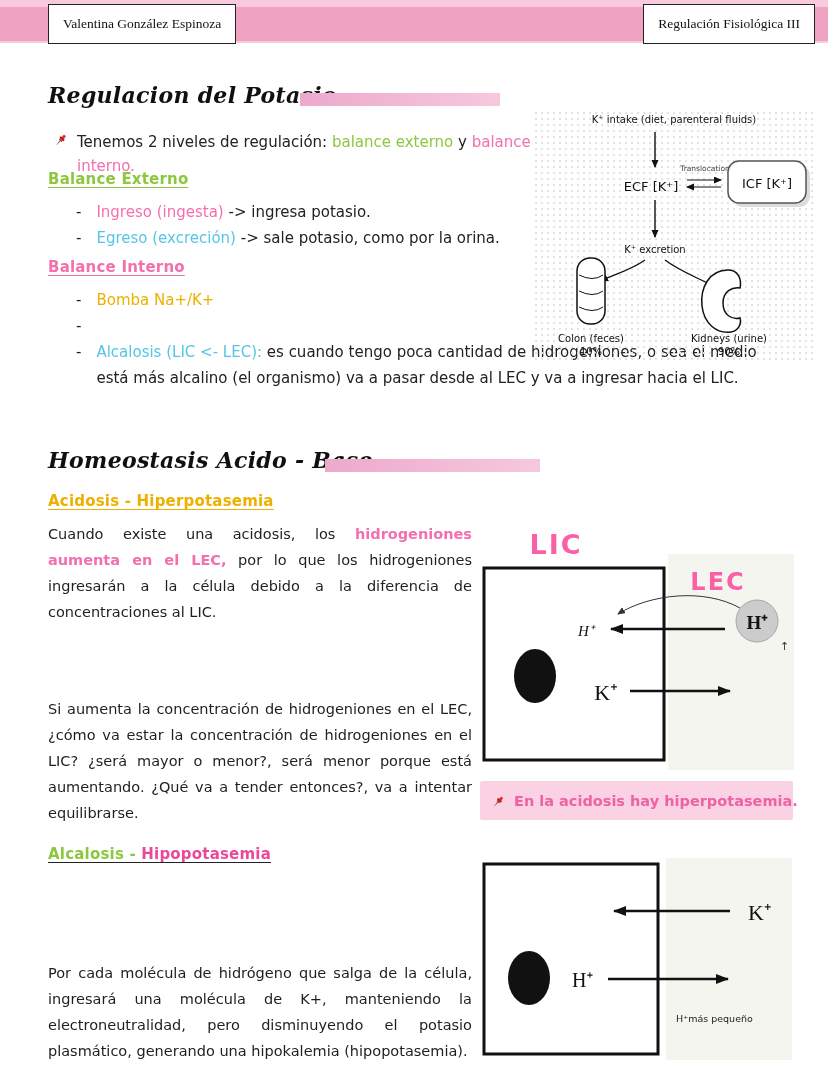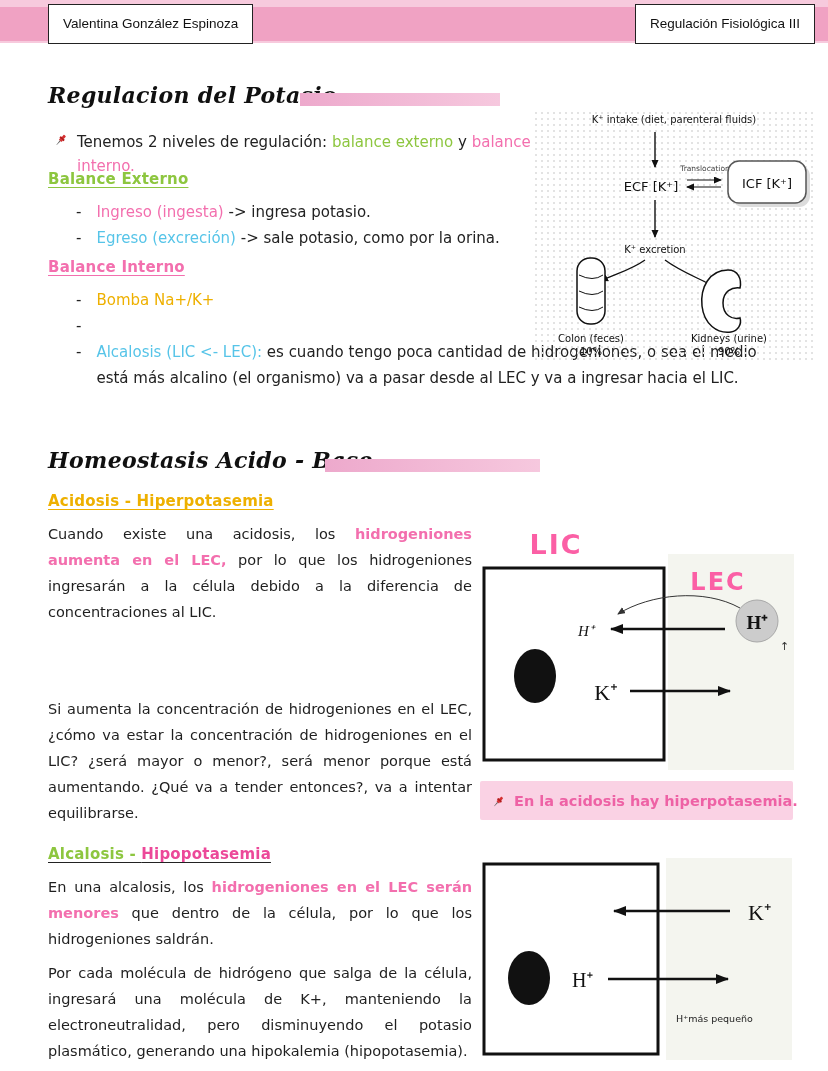--- a/index.html
+++ b/index.html
@@ -12,21 +12,21 @@
 
   
   .topband { position:absolute; top:0; left:0; width:828px; height:43px; background:#f7cadd; }
   .topbar {
     position:absolute; top:7px; left:0; width:828px; height:34px; background:#f0a2c3;
     display:flex; align-items:center; justify-content:space-between;
     padding:0 13px 0 48px;
   }
   .badge {
     background:#ffffff; border:1px solid #222; padding:10px 14px;
-    font-family:Liberation Sans, sans-serif; font-size:13.5px; color:#111; line-height:1.3;
+    font-family:Liberation Serif, serif; font-size:13.5px; color:#111; line-height:1.3;
   }
 
   
   .script-title {
     position:absolute; font-family:"DejaVu Serif", serif; font-style:italic; font-weight:700;
     font-size:22px; color:#101010; letter-spacing:.3px; white-space:nowrap;
   }
   .title-bar { position:absolute; height:13px; background:linear-gradient(90deg,#eda9cc,#f6c8de); }
 
   
@@ -210,21 +210,20 @@
         <rect x="8" y="7" width="8" height="3.4" rx="1.6" fill="#b71c1c"></rect>
         <rect x="9.4" y="10.2" width="5.2" height="2.6" rx="1.2" fill="#d63031"></rect>
         <path d="M11.3 12.8 h1.4 l-0.5 7.5 h-0.4 Z" fill="#555"></path>
       </g>
     </svg>
     <span class="note-text">En la acidosis hay hiperpotasemia.</span>
   </div>
 
   <div class="col-head" style="top:845px; left:48px;"><span class="c-green">Alcalosis - </span><span class="c-lime">Hipopotasemia</span></div>
 
-  <div class="para" style="top:874px; left:48px;"><span>En una alcalosis, los </span><span class="c-pink b">hidrogeniones en el LEC serán menores</span><span> que dentro de la célula, por lo que los hidrogeniones saldrán.</span></div>
 
   <div class="para" style="top:960px; left:48px;">Por cada molécula de hidrógeno que salga de la célula, ingresará una molécula de K+, manteniendo la electroneutralidad, pero disminuyendo el potasio plasmático, generando una hipokalemia (hipopotasemia).</div>
 
   <div class="diagram" style="top:858px; left:478px; width:314px; height:202px;">
     <svg viewBox="0 0 314 202" width="314" height="202">
       <defs>
         <marker id="m-big2" markerWidth="14" markerHeight="12" refX="12" refY="5" orient="auto" markerUnits="userSpaceOnUse">
           <path d="M0,0 L13,5 L0,10 Z" fill="#111"></path>
         </marker>
       </defs>

